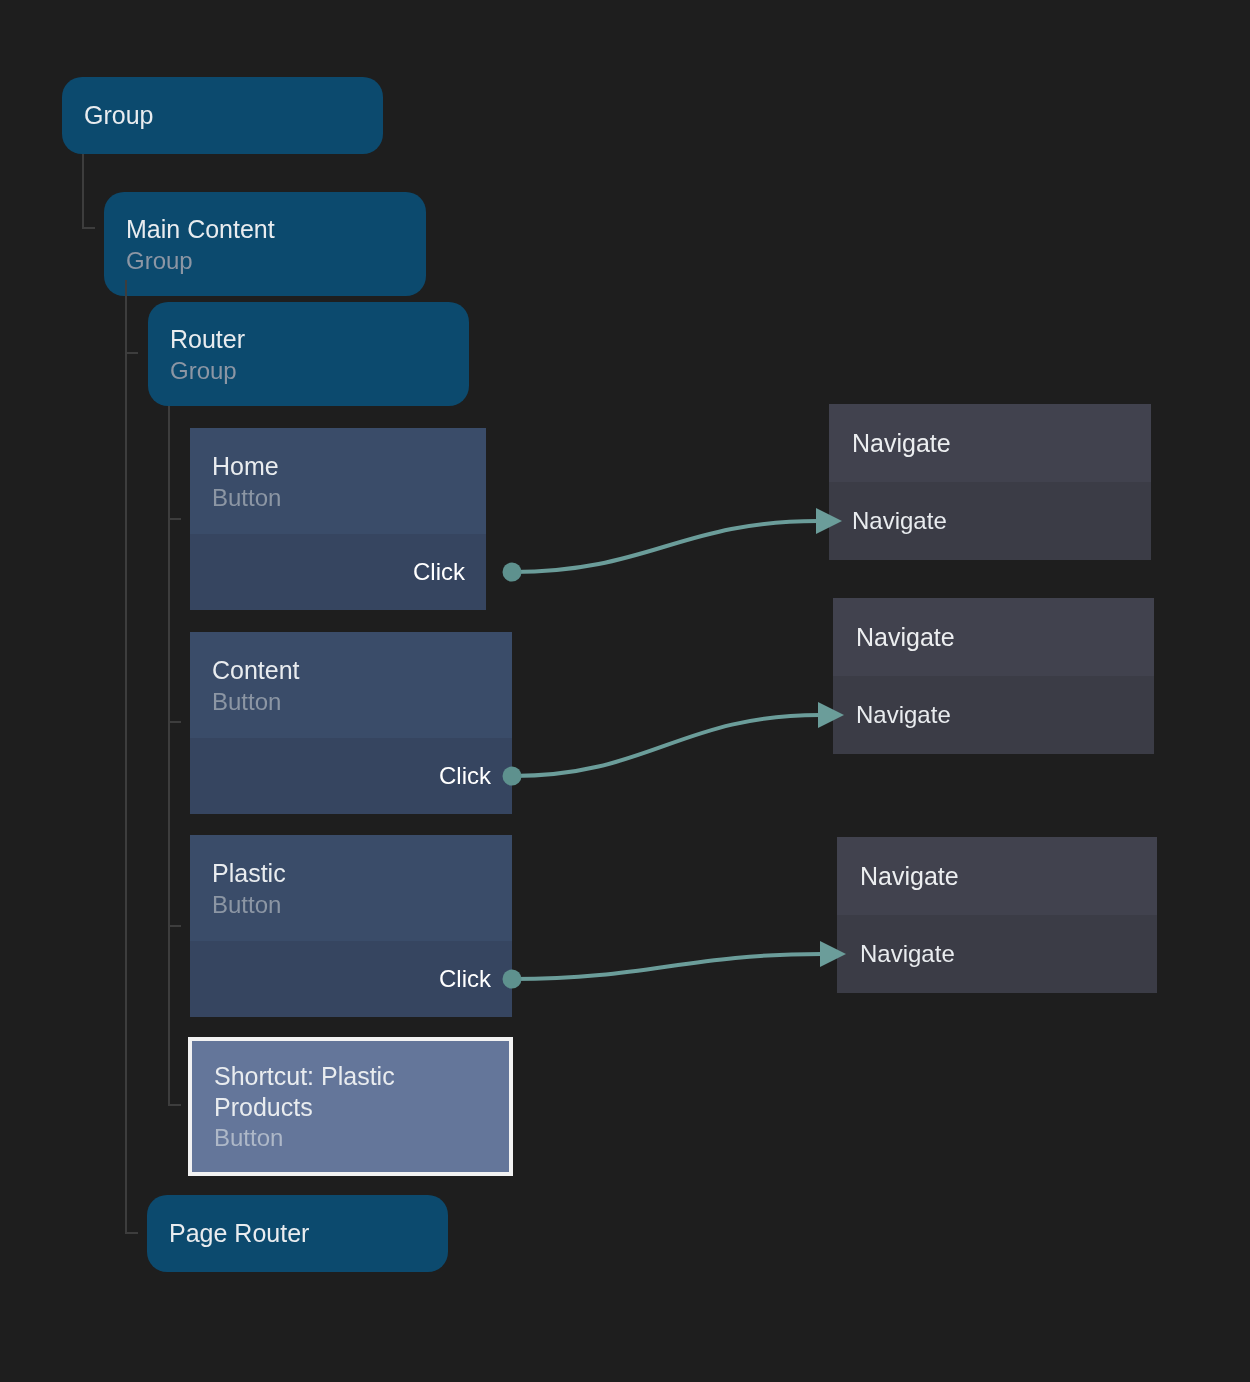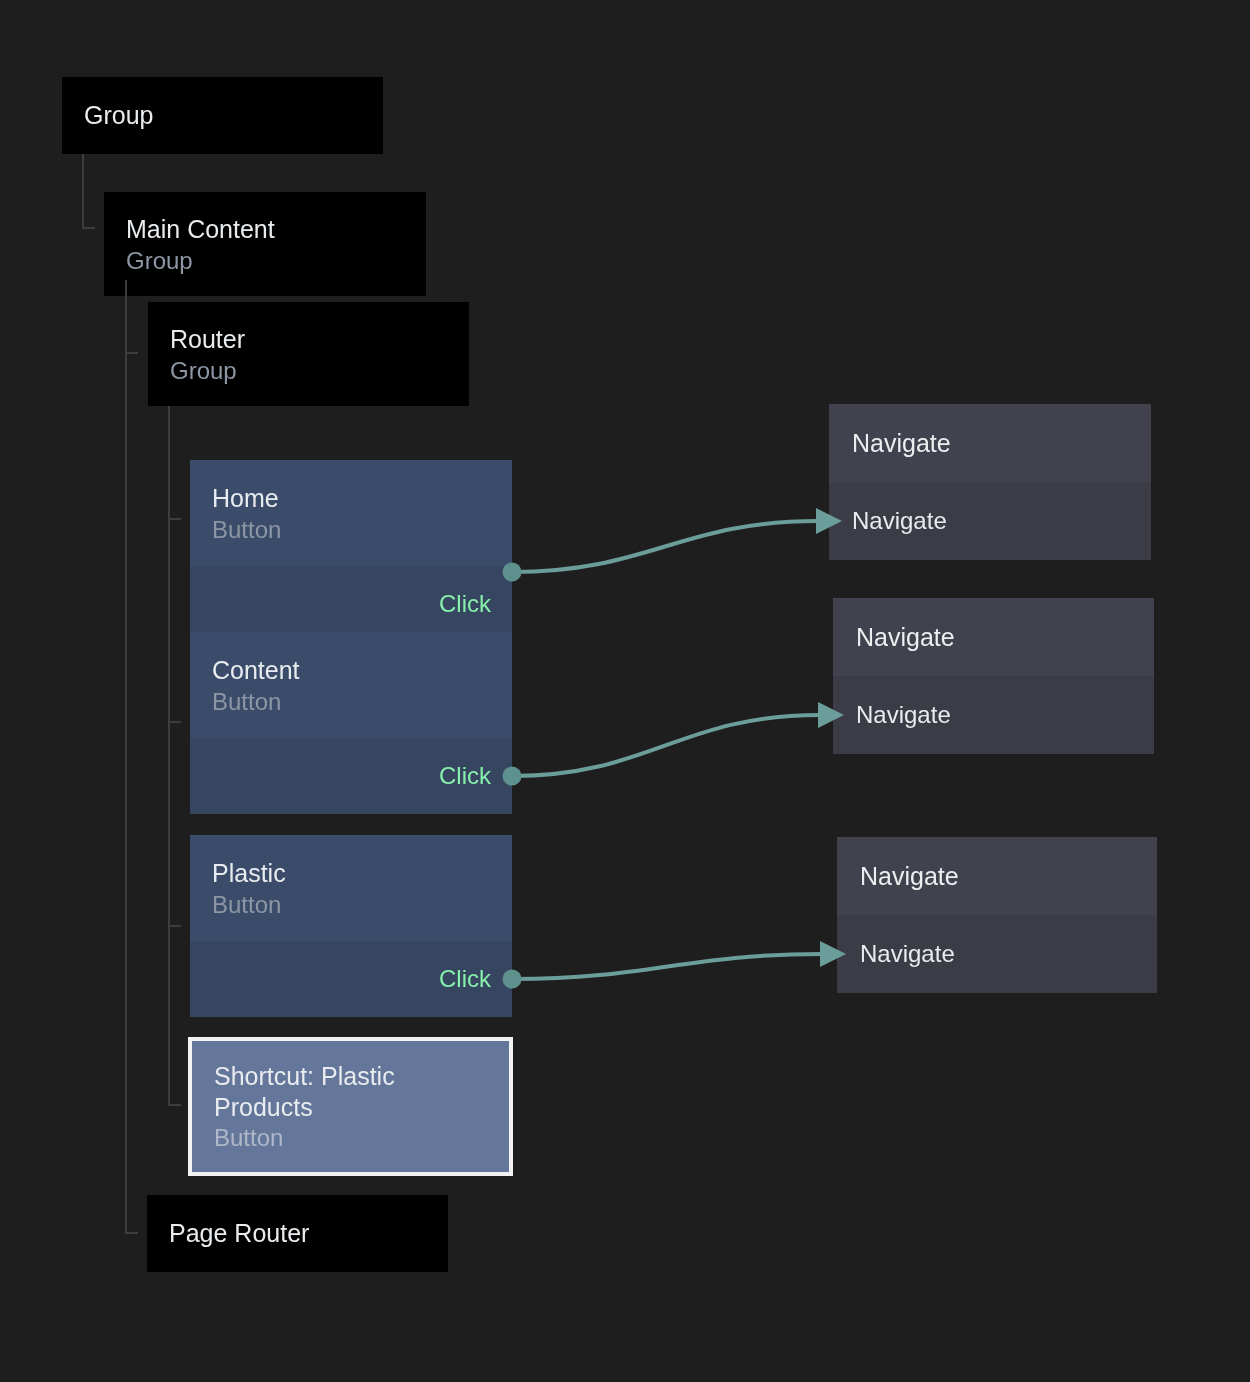--- a/index.html
+++ b/index.html
@@ -11,25 +11,26 @@
     width: 1250px;
     height: 1382px;
     background: #1e1e1e;
     overflow: hidden;
   }
 
   .node { position: absolute; color: #e9ecef; }
 
   
   .simple {
-    background: #000000;
+    background: #0c4a6e;
     display: flex;
     flex-direction: column;
     justify-content: center;
     padding: 0 22px;
+    border-radius: 20px;
   }
 
   .node-title {
     font-size: 25px;
     line-height: 33px;
     color: #e9ecef;
   }
   .node-subtitle {
     font-size: 24px;
     line-height: 30px;
@@ -46,21 +47,21 @@
     padding: 0 22px;
   }
   .btn-node .ports {
     background: #364560;
     height: 76px;
     display: flex;
     align-items: center;
     justify-content: flex-end;
     padding: 0 21px;
   }
-  .port-label { font-size: 24px; color: #86efac; }
+  .port-label { font-size: 24px; color: #ffffff; }
 
   
   .nav-node .header {
     background: #41424e;
     height: 78px;
     display: flex;
     align-items: center;
     padding: 0 23px;
     font-size: 25px;
     color: #eceef0;
@@ -108,21 +109,21 @@
   <div class="node simple" style="left:104px; top:192px; width:322px; height:104px;">
     <div class="node-title">Main Content</div>
     <div class="node-subtitle">Group</div>
   </div>
 
   <div class="node simple" style="left:148px; top:302px; width:321px; height:104px;">
     <div class="node-title">Router</div>
     <div class="node-subtitle">Group</div>
   </div>
 
-  <div class="node btn-node" style="left:190px; top:428px; width:322px;margin-top:32px;">
+  <div class="node btn-node" style="left:190px; top:428px; width:296px;">
     <div class="main">
       <div class="node-title">Home</div>
       <div class="node-subtitle">Button</div>
     </div>
     <div class="ports">
       <div class="port-label">Click</div>
     </div>
   </div>
 
   <div class="node btn-node" style="left:190px; top:632px; width:322px;">

